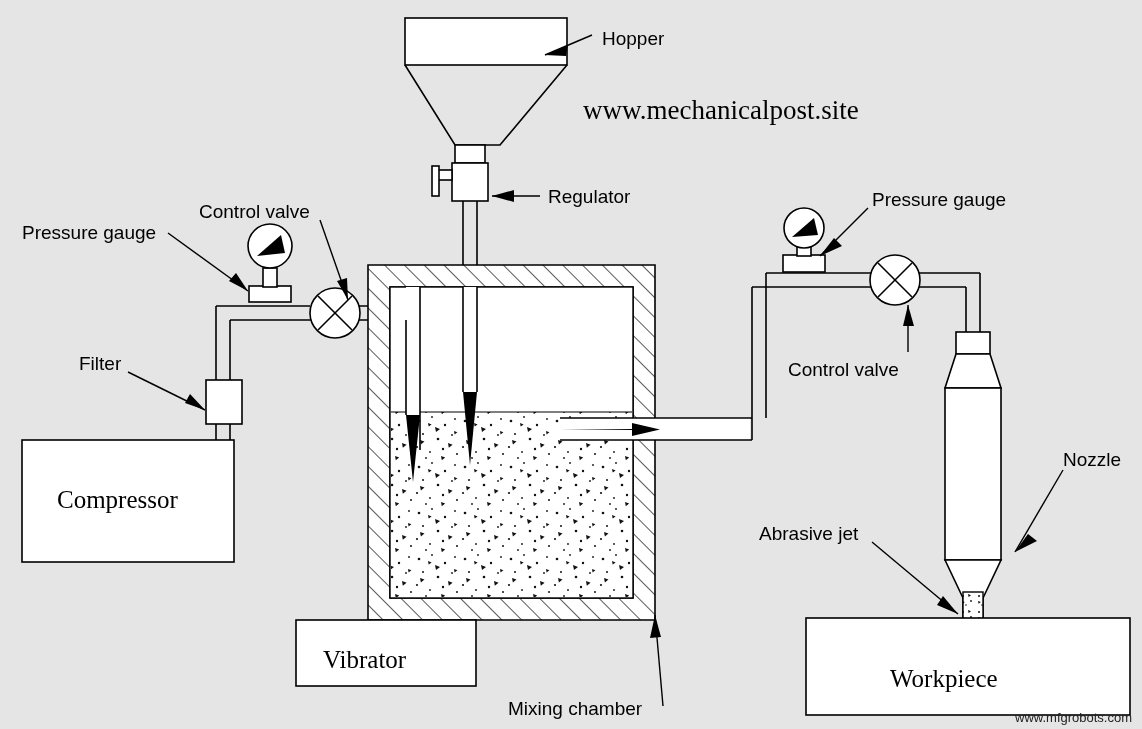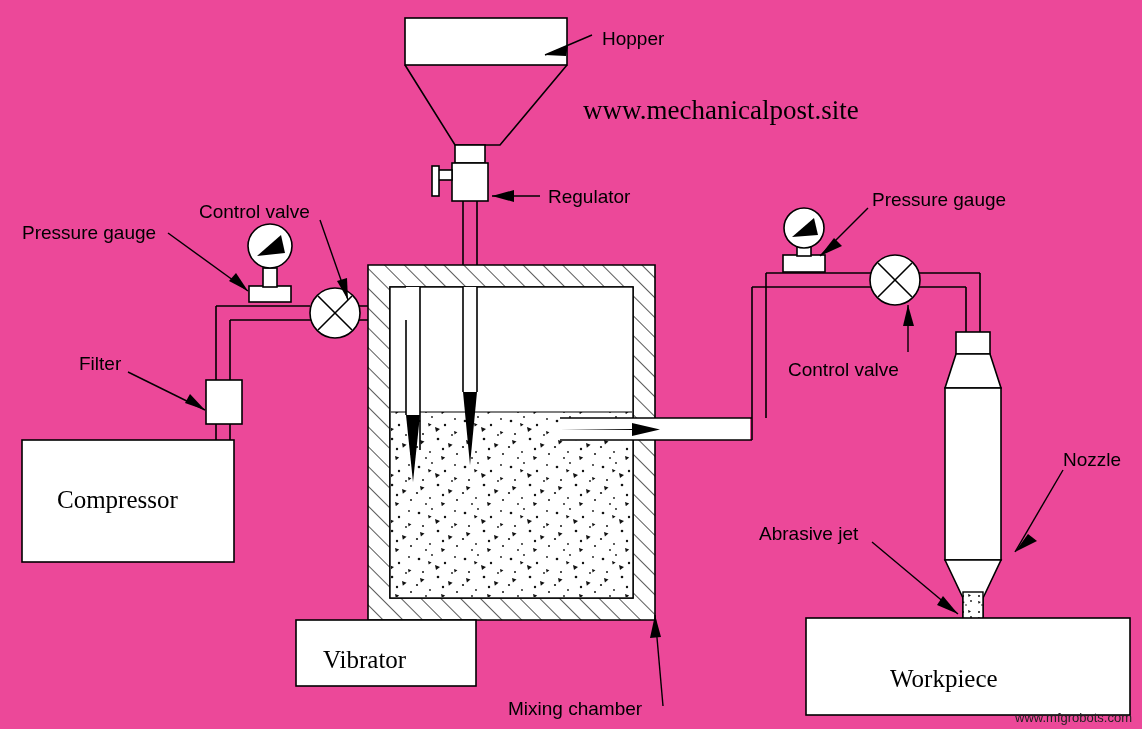--- a/index.html
+++ b/index.html
@@ -8,21 +8,21 @@
     padding: 0;
     background: #ffffff;
   }
   body {
     font-family: "Liberation Sans", sans-serif;
   }
   #stage {
     position: relative;
     width: 1142px;
     height: 729px;
-    background: #ec4899;
+    background: #e5e5e5;
     overflow: hidden;
   }
   #stage svg {
     position: absolute;
     left: 0;
     top: 0;
   }
   .lbl-sans {
     font-family: "Liberation Sans", sans-serif;
     font-size: 19px;

